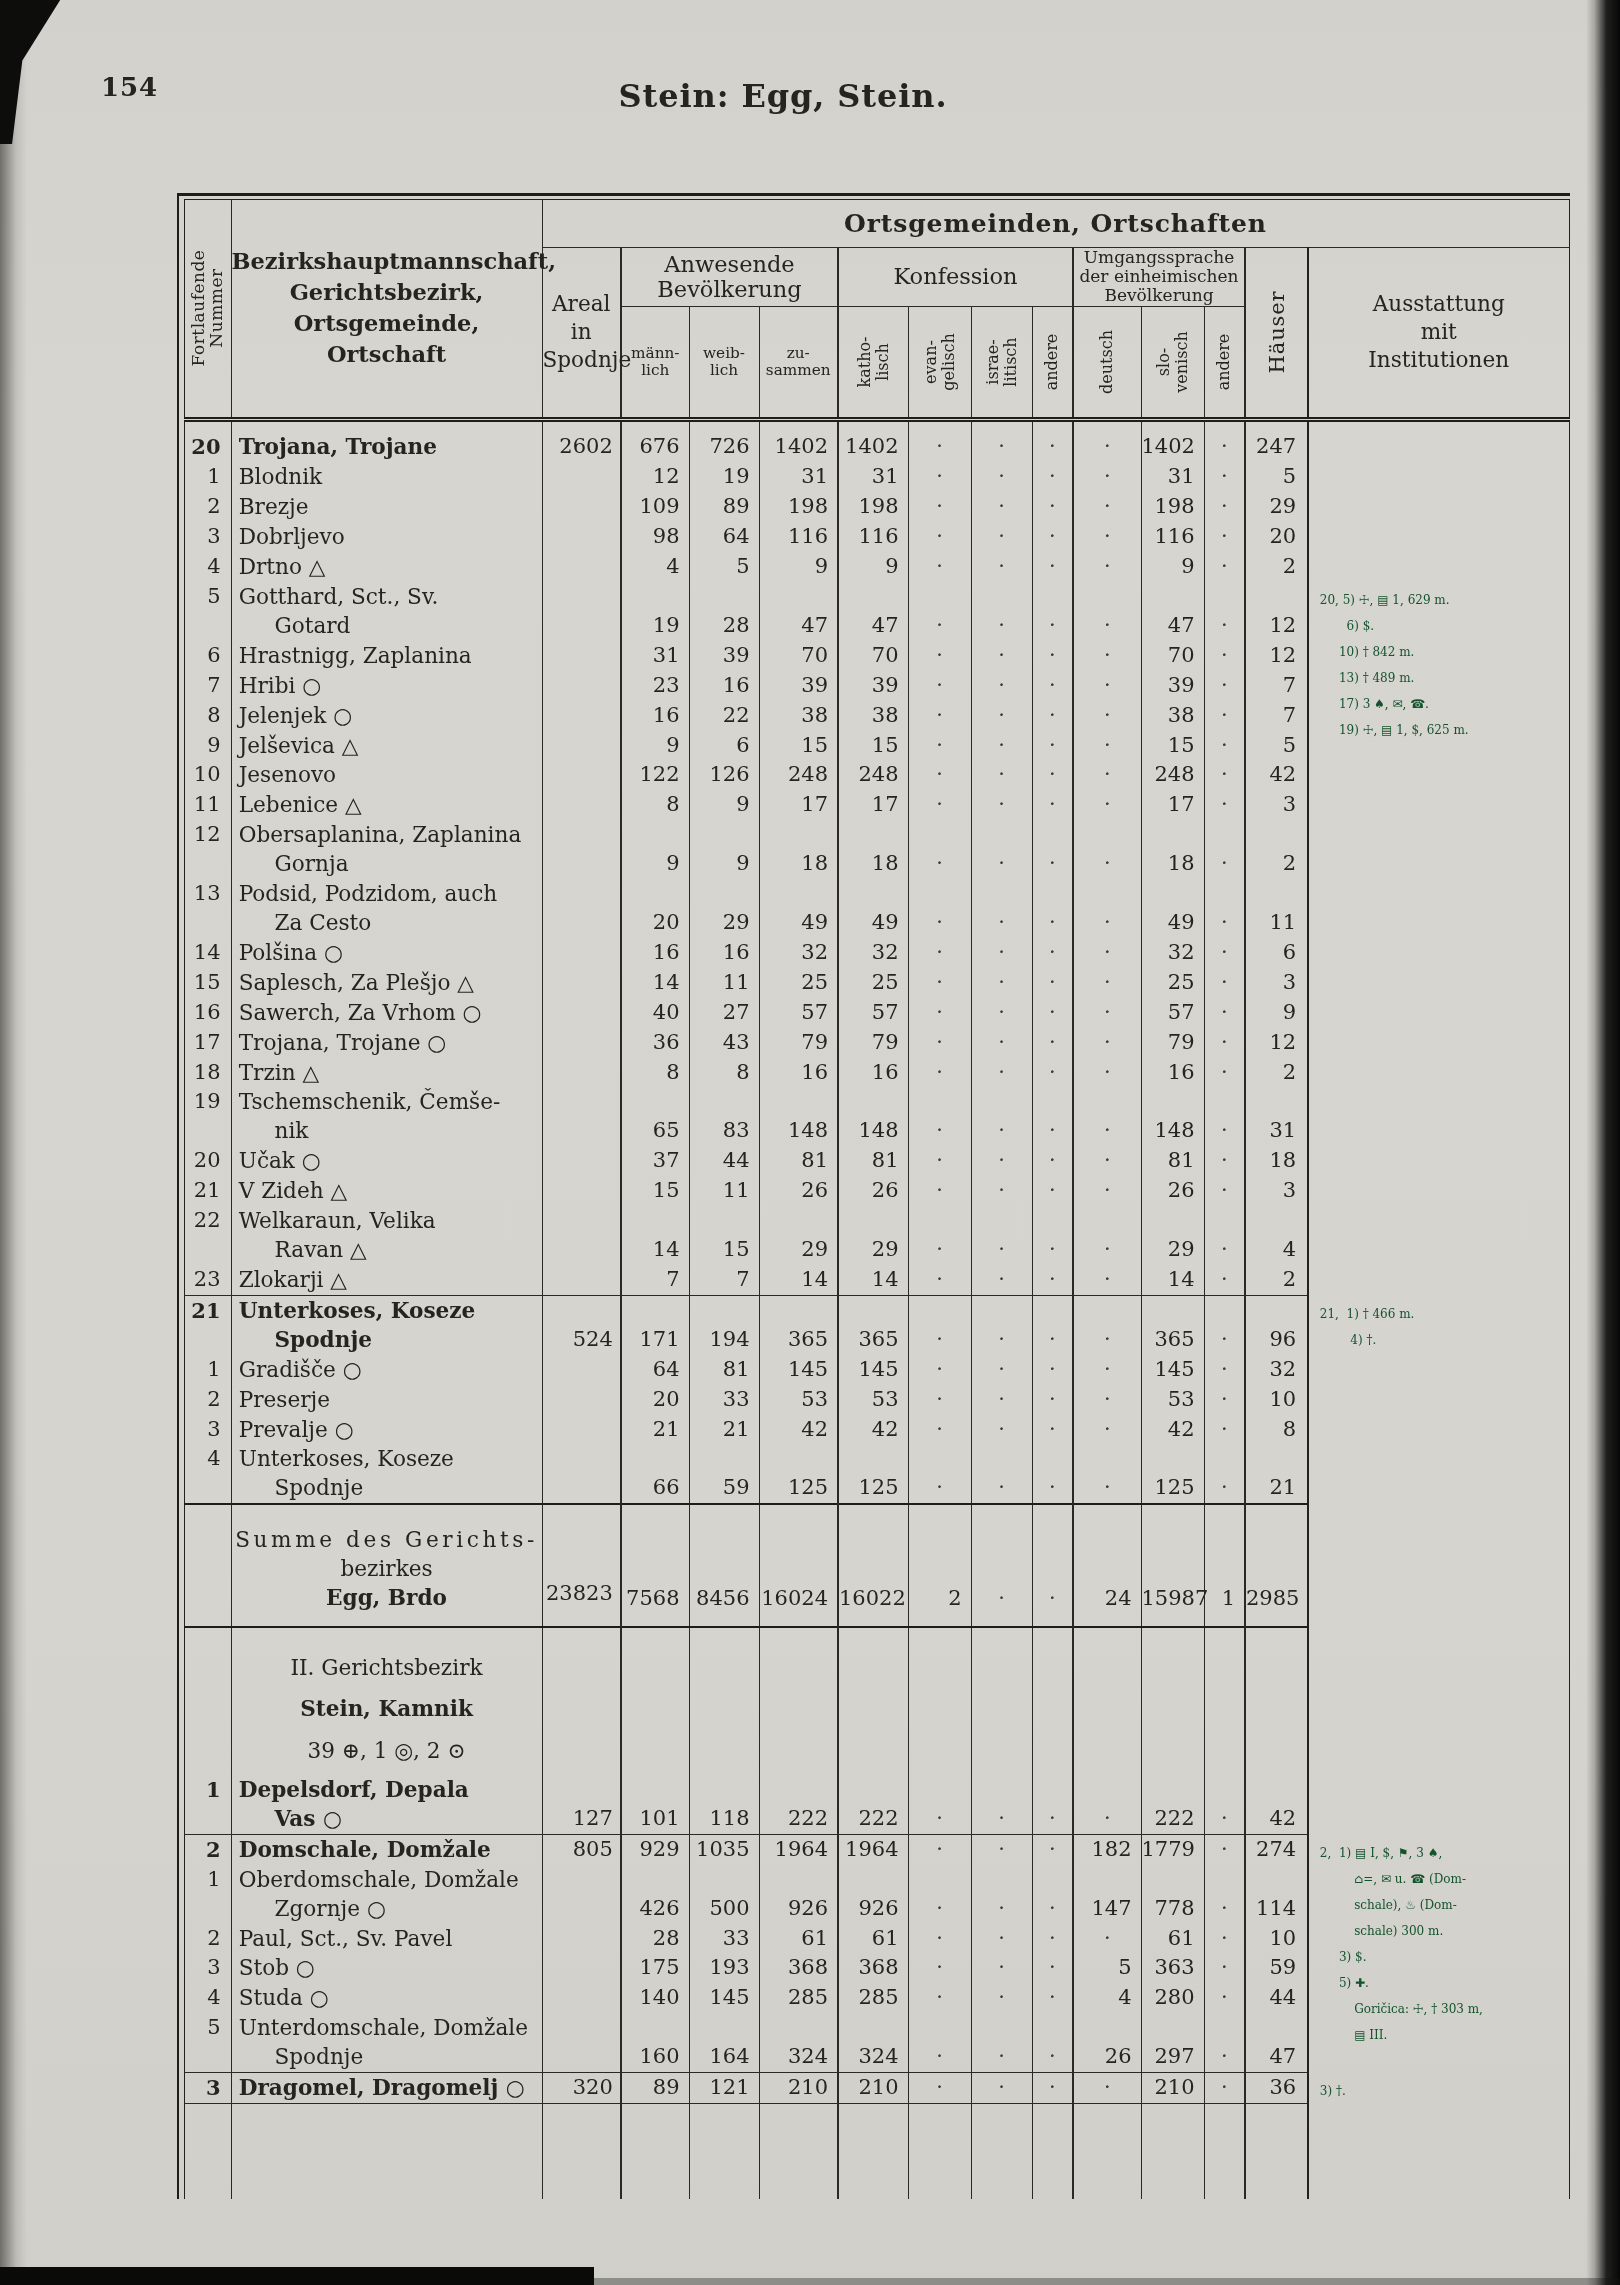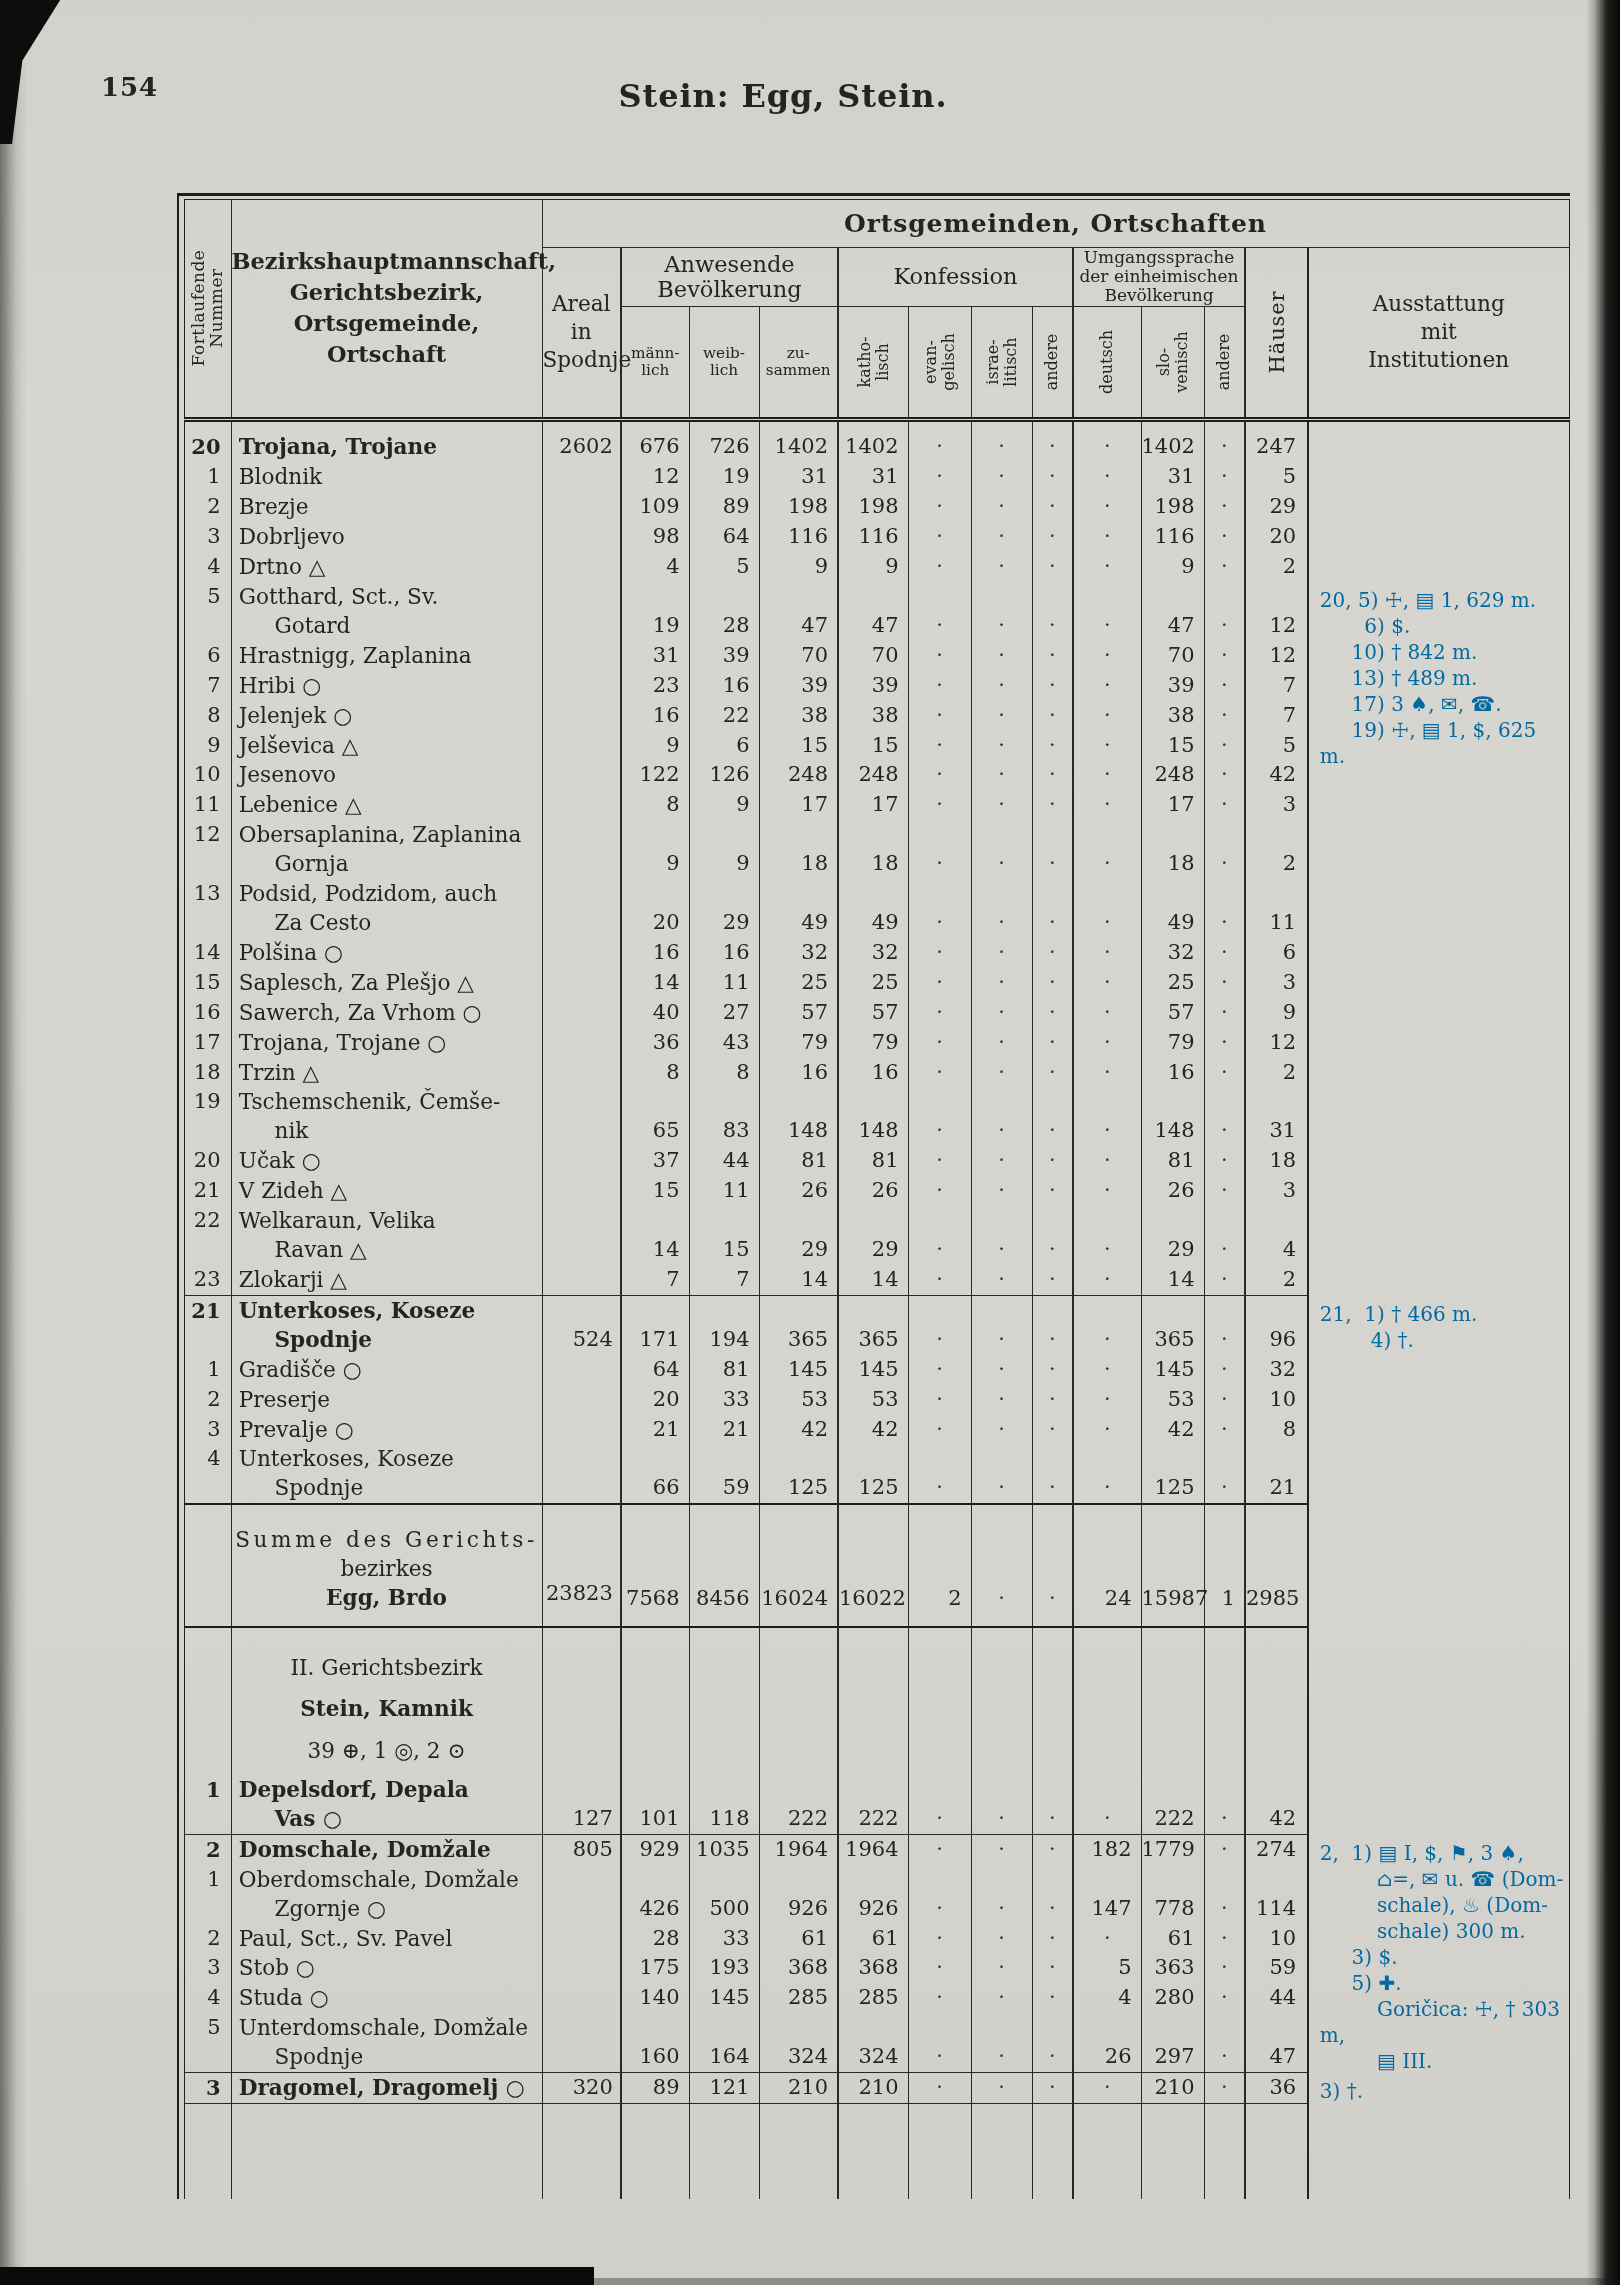--- a/index.html
+++ b/index.html
@@ -58,22 +58,22 @@
   tbody td.dot{text-align:center;padding-right:0;color:#3a3831;}
   tbody tr:first-child td{padding-top:10.8px;}
   .numv{font-size:21px;line-height:29px;}
   .b{font-weight:bold;}
   .nline{font-size:21.6px;line-height:29px;padding-left:7.2px;white-space:nowrap;}
   .nline.ind{padding-left:43px;}
   .nline.ctr{text-align:center;padding-left:0;}
   .nline.ls{letter-spacing:3.6px;}
   tr.sep-thin td:not(.c-note){border-top:1.8px solid #2b2925;}
   tr.sep-thick td:not(.c-note){border-top:2.7px solid #1f1d19;}
-  .note{position:absolute;top:5.4px;left:10.8px;width:245px;font-size:20px;line-height:26px;
-    white-space:pre-wrap;text-align:left;color:#0369a1;}
+  .note{position:absolute;top:5.4px;left:10.8px;width:245px;font-size:12px;line-height:26px;
+    white-space:pre-wrap;text-align:left;color:#14532d;}
 </style>
 </head>
 <body>
 
 <div class="edge-left"></div>
 <div class="corner-tl"></div>
 <div class="edge-right"></div>
 <div class="edge-bottom"></div>
 <div class="edge-bottom2"></div>
 

